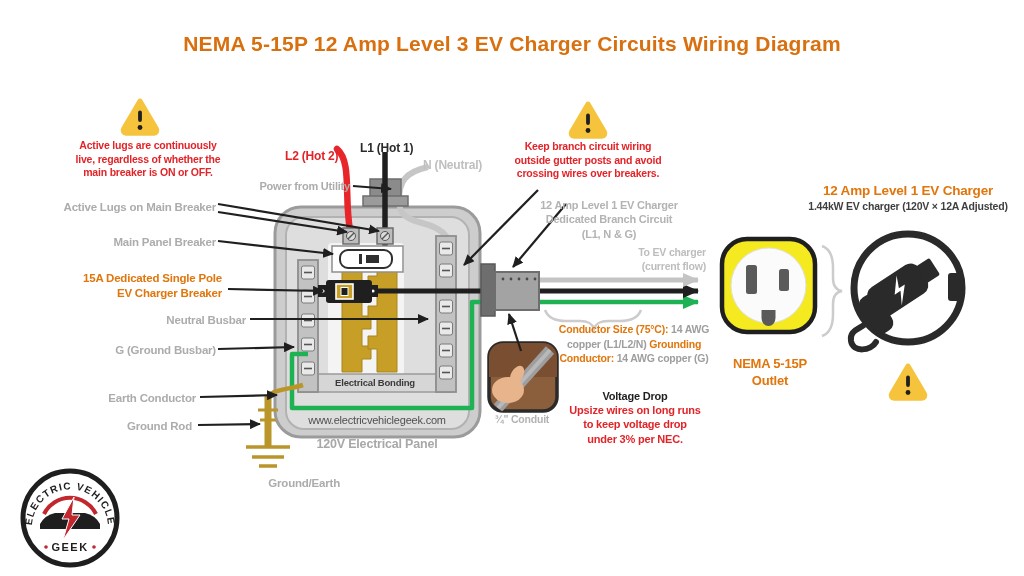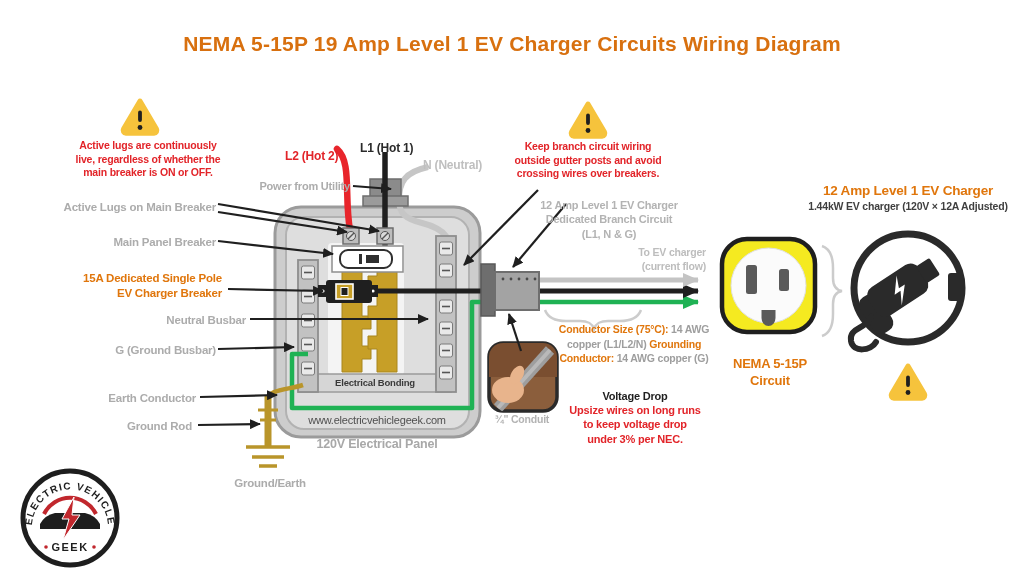--- a/index.html
+++ b/index.html
@@ -227,37 +227,37 @@
       </text>
       <path d="M44,514 A29,29 0 0 1 96,514" fill="none" stroke="#C1272D" stroke-width="4"></path>
       <path d="M40,524 q5,-9 15,-11 l30,0 q10,2 15,11 l0,5 -60,0 Z" fill="#1E1E1E"></path>
       <polygon points="74,497 62,519 69,519 63,540 80,515 72,515" fill="#C1272D" stroke="#FFFFFF" stroke-width="1"></polygon>
       <circle cx="46" cy="547" r="1.8" fill="#C1272D"></circle>
       <circle cx="94" cy="547" r="1.8" fill="#C1272D"></circle>
       <text x="70" y="551" font-size="11" font-weight="bold" fill="#1E1E1E" text-anchor="middle" letter-spacing="1.5">GEEK</text>
     </g>
   </svg>
 
-  <div class="lbl title c" style="left:0;right:0;top:30px;">NEMA 5-15P 19 Amp Level 1 EV Charger Circuits Wiring Diagram</div>
+  <div class="lbl title c" style="left:0;right:0;top:30px;">NEMA 5-15P 12 Amp Level 3 EV Charger Circuits Wiring Diagram</div>
 
   <div class="lbl gray r" style="left:40px;top:200px;width:176px;font-size:11.5px;">Active Lugs on Main Breaker</div>
 
   <div class="lbl red c pre" style="left:70px;top:139px;width:156px;font-size:10.5px;">Active lugs are continuously
 live, regardless of whether the
 main breaker is ON or OFF.</div>
   <div class="lbl gray r" style="left:40px;top:235px;width:176px;font-size:11.5px;">Main Panel Breaker</div>
   <div class="lbl orange r" style="left:40px;top:271px;width:182px;font-size:11.5px;">
     <div>15A Dedicated Single Pole</div>
     <div>EV Charger Breaker</div>
   </div>
   <div class="lbl gray r" style="left:90px;top:313px;width:156px;font-size:11.5px;">Neutral Busbar</div>
   <div class="lbl gray r" style="left:60px;top:343px;width:156px;font-size:11.5px;">G (Ground Busbar)</div>
   <div class="lbl gray r" style="left:40px;top:391px;width:156px;font-size:11.5px;">Earth Conductor</div>
   <div class="lbl gray r" style="left:40px;top:419px;width:152px;font-size:11.5px;">Ground Rod</div>
-  <div class="lbl gray c" style="left:200px;top:476px;width:140px;font-size:11.5px;">Ground/Earth</div>
+  <div class="lbl gray c" style="left:200px;top:476px;width:140px;font-size:11.5px;text-align:right;">Ground/Earth</div>
 
   <div class="lbl red" style="left:285px;top:149px;font-size:12px;">L2 (Hot 2)</div>
   <div class="lbl dark" style="left:360px;top:141px;font-size:12px;">L1 (Hot 1)</div>
   <div class="lbl ltgray" style="left:423px;top:158px;font-size:12px;">N (Neutral)</div>
   <div class="lbl gray r" style="left:256px;top:179px;width:94px;font-size:11px;">Power from Utility</div>
 
   <div class="lbl c" style="left:300px;top:377px;width:150px;font-size:9.5px;color:#3A3A3A;">Electrical Bonding</div>
   <div class="lbl mid c" style="left:292px;top:413px;width:170px;font-size:11px;font-weight:500;">www.electricvehiclegeek.com</div>
   <div class="lbl c" style="left:292px;top:436px;width:170px;font-size:12.5px;color:#A8A8A8;">120V Electrical Panel</div>
 
@@ -279,20 +279,20 @@
 
   <div class="lbl c" style="left:560px;top:389px;width:150px;font-size:11px;color:#1F1F1F;">Voltage Drop</div>
   <div class="lbl red c pre" style="left:555px;top:403px;width:160px;font-size:11px;">Upsize wires on long runs
 to keep voltage drop
 under 3% per NEC.</div>
 
   <div class="lbl c" style="left:472px;top:413px;width:100px;font-size:10.5px;color:#B3B3B3;">¾" Conduit</div>
 
   <div class="lbl orange c" style="left:710px;top:342px;width:120px;font-size:13px;margin-top:14px;">
     <div>NEMA 5-15P</div>
-    <div>Circuit</div>
+    <div>Outlet</div>
   </div>
 
   <div class="lbl orange c" style="left:798px;top:182px;width:220px;font-size:13.5px;">12 Amp Level 1 EV Charger</div>
   <div class="lbl c" style="left:790px;top:200px;width:236px;font-size:10.5px;color:#3F3F3F;">1.44kW EV charger (120V × 12A Adjusted)</div>
 
 
 </div>
 
 </body></html>

